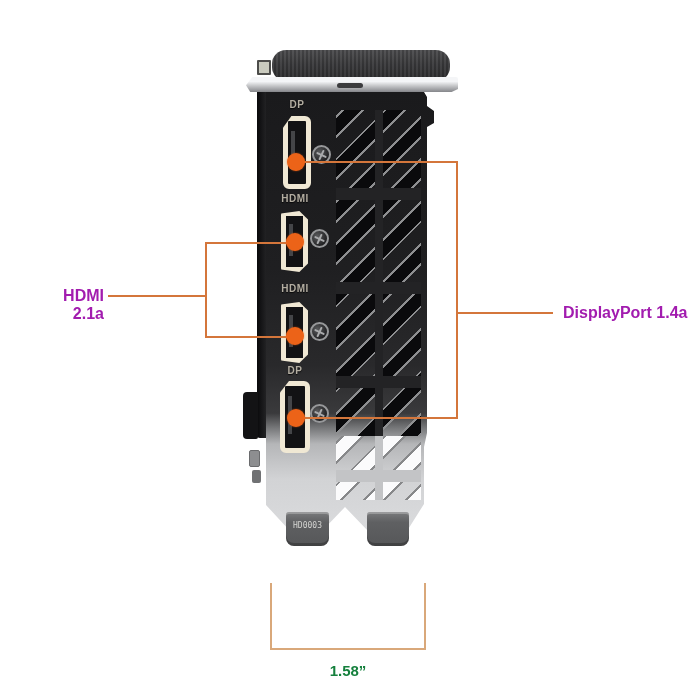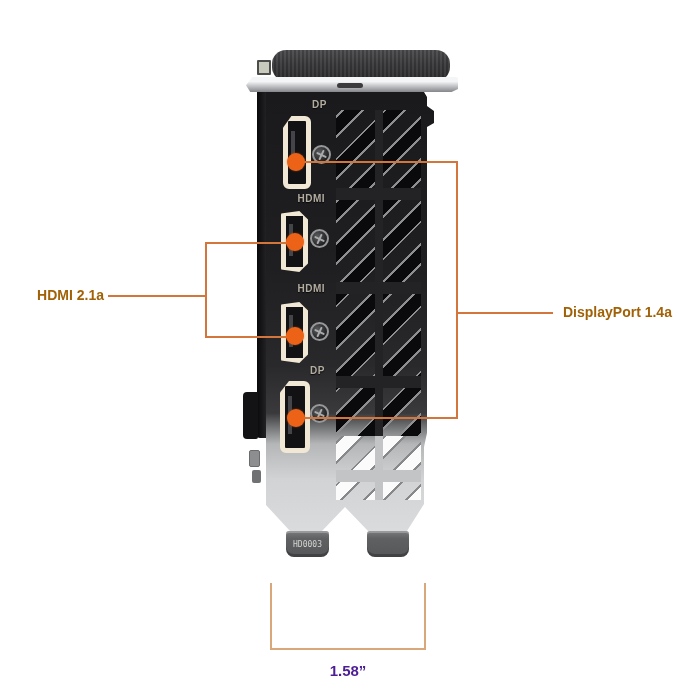--- a/index.html
+++ b/index.html
@@ -38,50 +38,50 @@
   .vents-dark::before{content:'';position:absolute;left:39px;top:0;bottom:0;width:8px;background:#232325;}
   .vents-dark::after{content:'';position:absolute;inset:0;
     background:repeating-linear-gradient(180deg,transparent 0 78px,#232325 78px 90px,transparent 90px 94px);}
   .vents-light{top:344px;height:64px;
     background:repeating-linear-gradient(135deg,transparent 0 4px,#87888a 4px 6px,#fbfbfc 6px 18px,#87888a 18px 20px,transparent 20px 30px);}
   .vents-light::before{content:'';position:absolute;left:39px;top:0;bottom:0;width:8px;background:#c3c4c6;}
   .vents-light::after{content:'';position:absolute;inset:0;
     background:repeating-linear-gradient(180deg,transparent 0 34px,#c3c4c6 34px 46px,transparent 46px 64px);}
 
   
-  .tab{top:531px;height:26px;border-radius:3px 3px 8px 8px;
+  .tab{top:512px;height:34px;border-radius:3px 3px 8px 8px;
     background:linear-gradient(180deg,#7a7b7d,#5f6062 30%,#565759);
     box-shadow:inset 0 2px 0 rgba(255,255,255,.25), inset 0 -3px 0 rgba(0,0,0,.25);}
   .tab-left{left:286px;width:43px;text-align:center;line-height:27px;
     font-family:"DejaVu Sans Mono", monospace;font-size:8px;color:#d3d3d1;letter-spacing:0;}
   .tab-right{left:367px;width:42px;}
 
   
-  .port-label{width:60px;text-align:right;font-size:10px;font-weight:bold;color:#b3ada1;
+  .port-label{width:60px;text-align:center;font-size:10px;font-weight:bold;color:#b3ada1;
     letter-spacing:.5px;text-shadow:0 1px 1px rgba(0,0,0,.8);z-index:4;}
   .port{box-sizing:border-box;background:#121214;border:5px solid #f0e8d4;z-index:4;}
   .port::after{content:'';position:absolute;left:3px;top:16%;width:4px;height:62%;background:#44454а;background:#444548;}
   .port-dp{border-radius:6px;clip-path:polygon(0 16%,30% 0,100% 0,100% 100%,0 100%);}
   .port-hdmi{border-radius:4px;clip-path:polygon(0 4%,68% 0,100% 14%,100% 86%,68% 100%,0 96%);}
 
   .screw{width:15px;height:15px;border-radius:50%;border:2px solid #97989a;
     background:radial-gradient(circle at 35% 35%,#5a5b5d,#1e1e20 75%);z-index:5;}
   .screw::before,.screw::after{content:'';position:absolute;left:2px;top:6.5px;width:11px;height:2px;
     background:#a9aaac;border-radius:1px;}
   .screw::before{transform:rotate(25deg);}
   .screw::after{transform:rotate(115deg);}
 
   .dot{width:18px;height:18px;border-radius:50%;background:#ec6318;z-index:7;
     box-shadow:0 0 2px rgba(236,99,24,.6);}
 
   
   .line{background:#d4763b;z-index:6;}
   .mline{background:#d9a87a;z-index:6;}
-  .spec-label{font-size:14px;font-weight:bold;color:#a16207;z-index:6;}
-  .measure-label{font-size:15px;font-weight:bold;color:#4c1d95;z-index:6;}
+  .spec-label{font-size:16px;font-weight:bold;color:#a21caf;z-index:6;}
+  .measure-label{font-size:15px;font-weight:bold;color:#15803d;z-index:6;}
 </style>
 </head>
 <body>
 
 <div class="canvas">
 
   <div class="abs top-bar"></div>
   <div class="abs side-strip"></div>
   <div class="abs side-fin"></div>
   <div class="abs nub1"></div>

